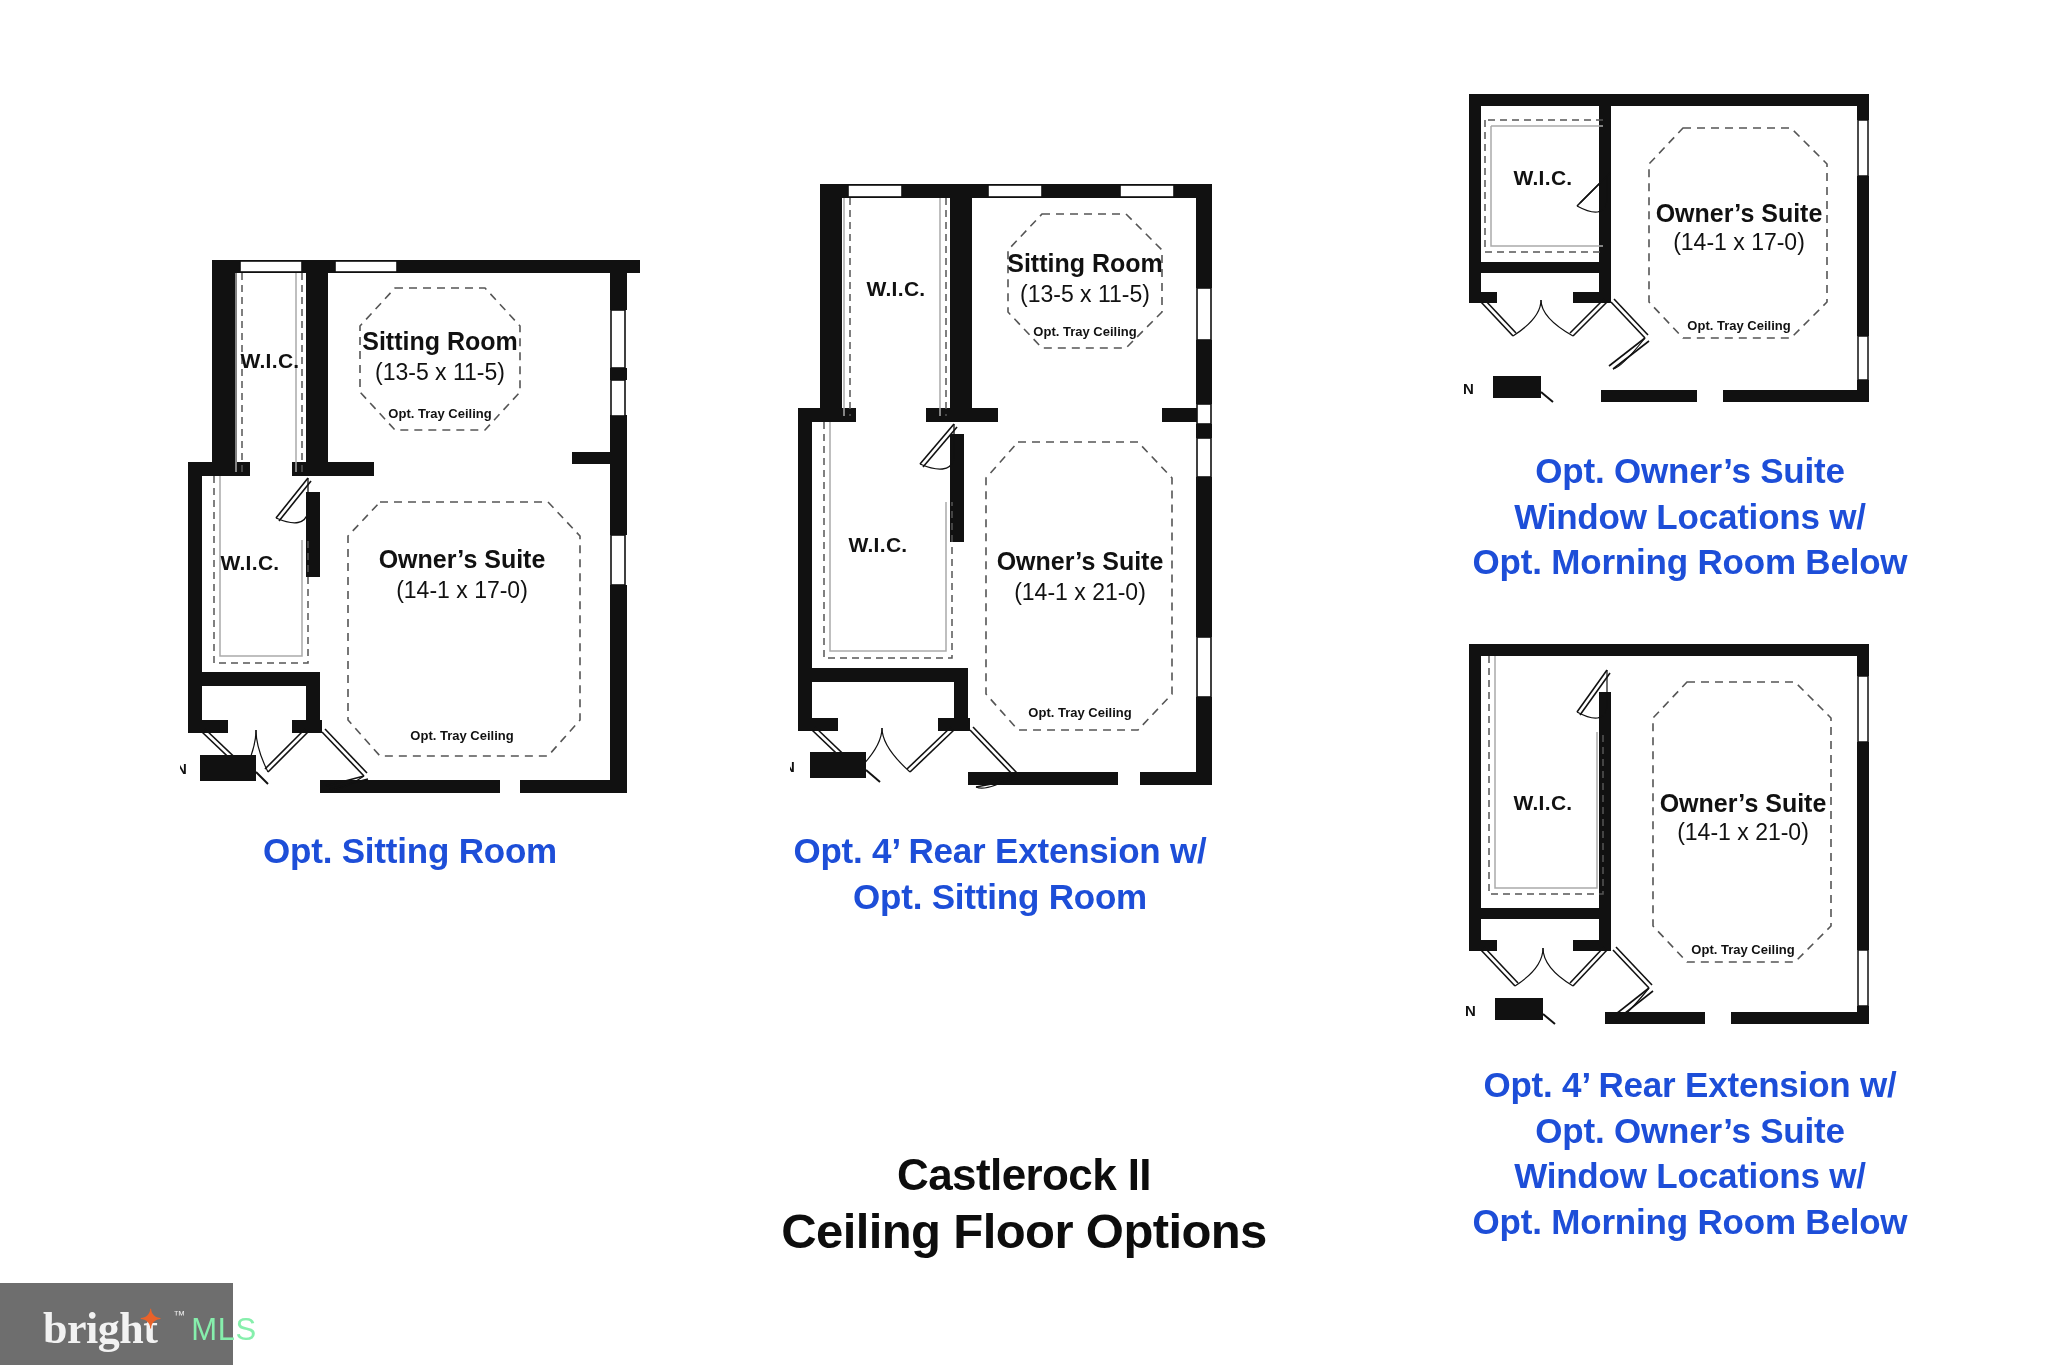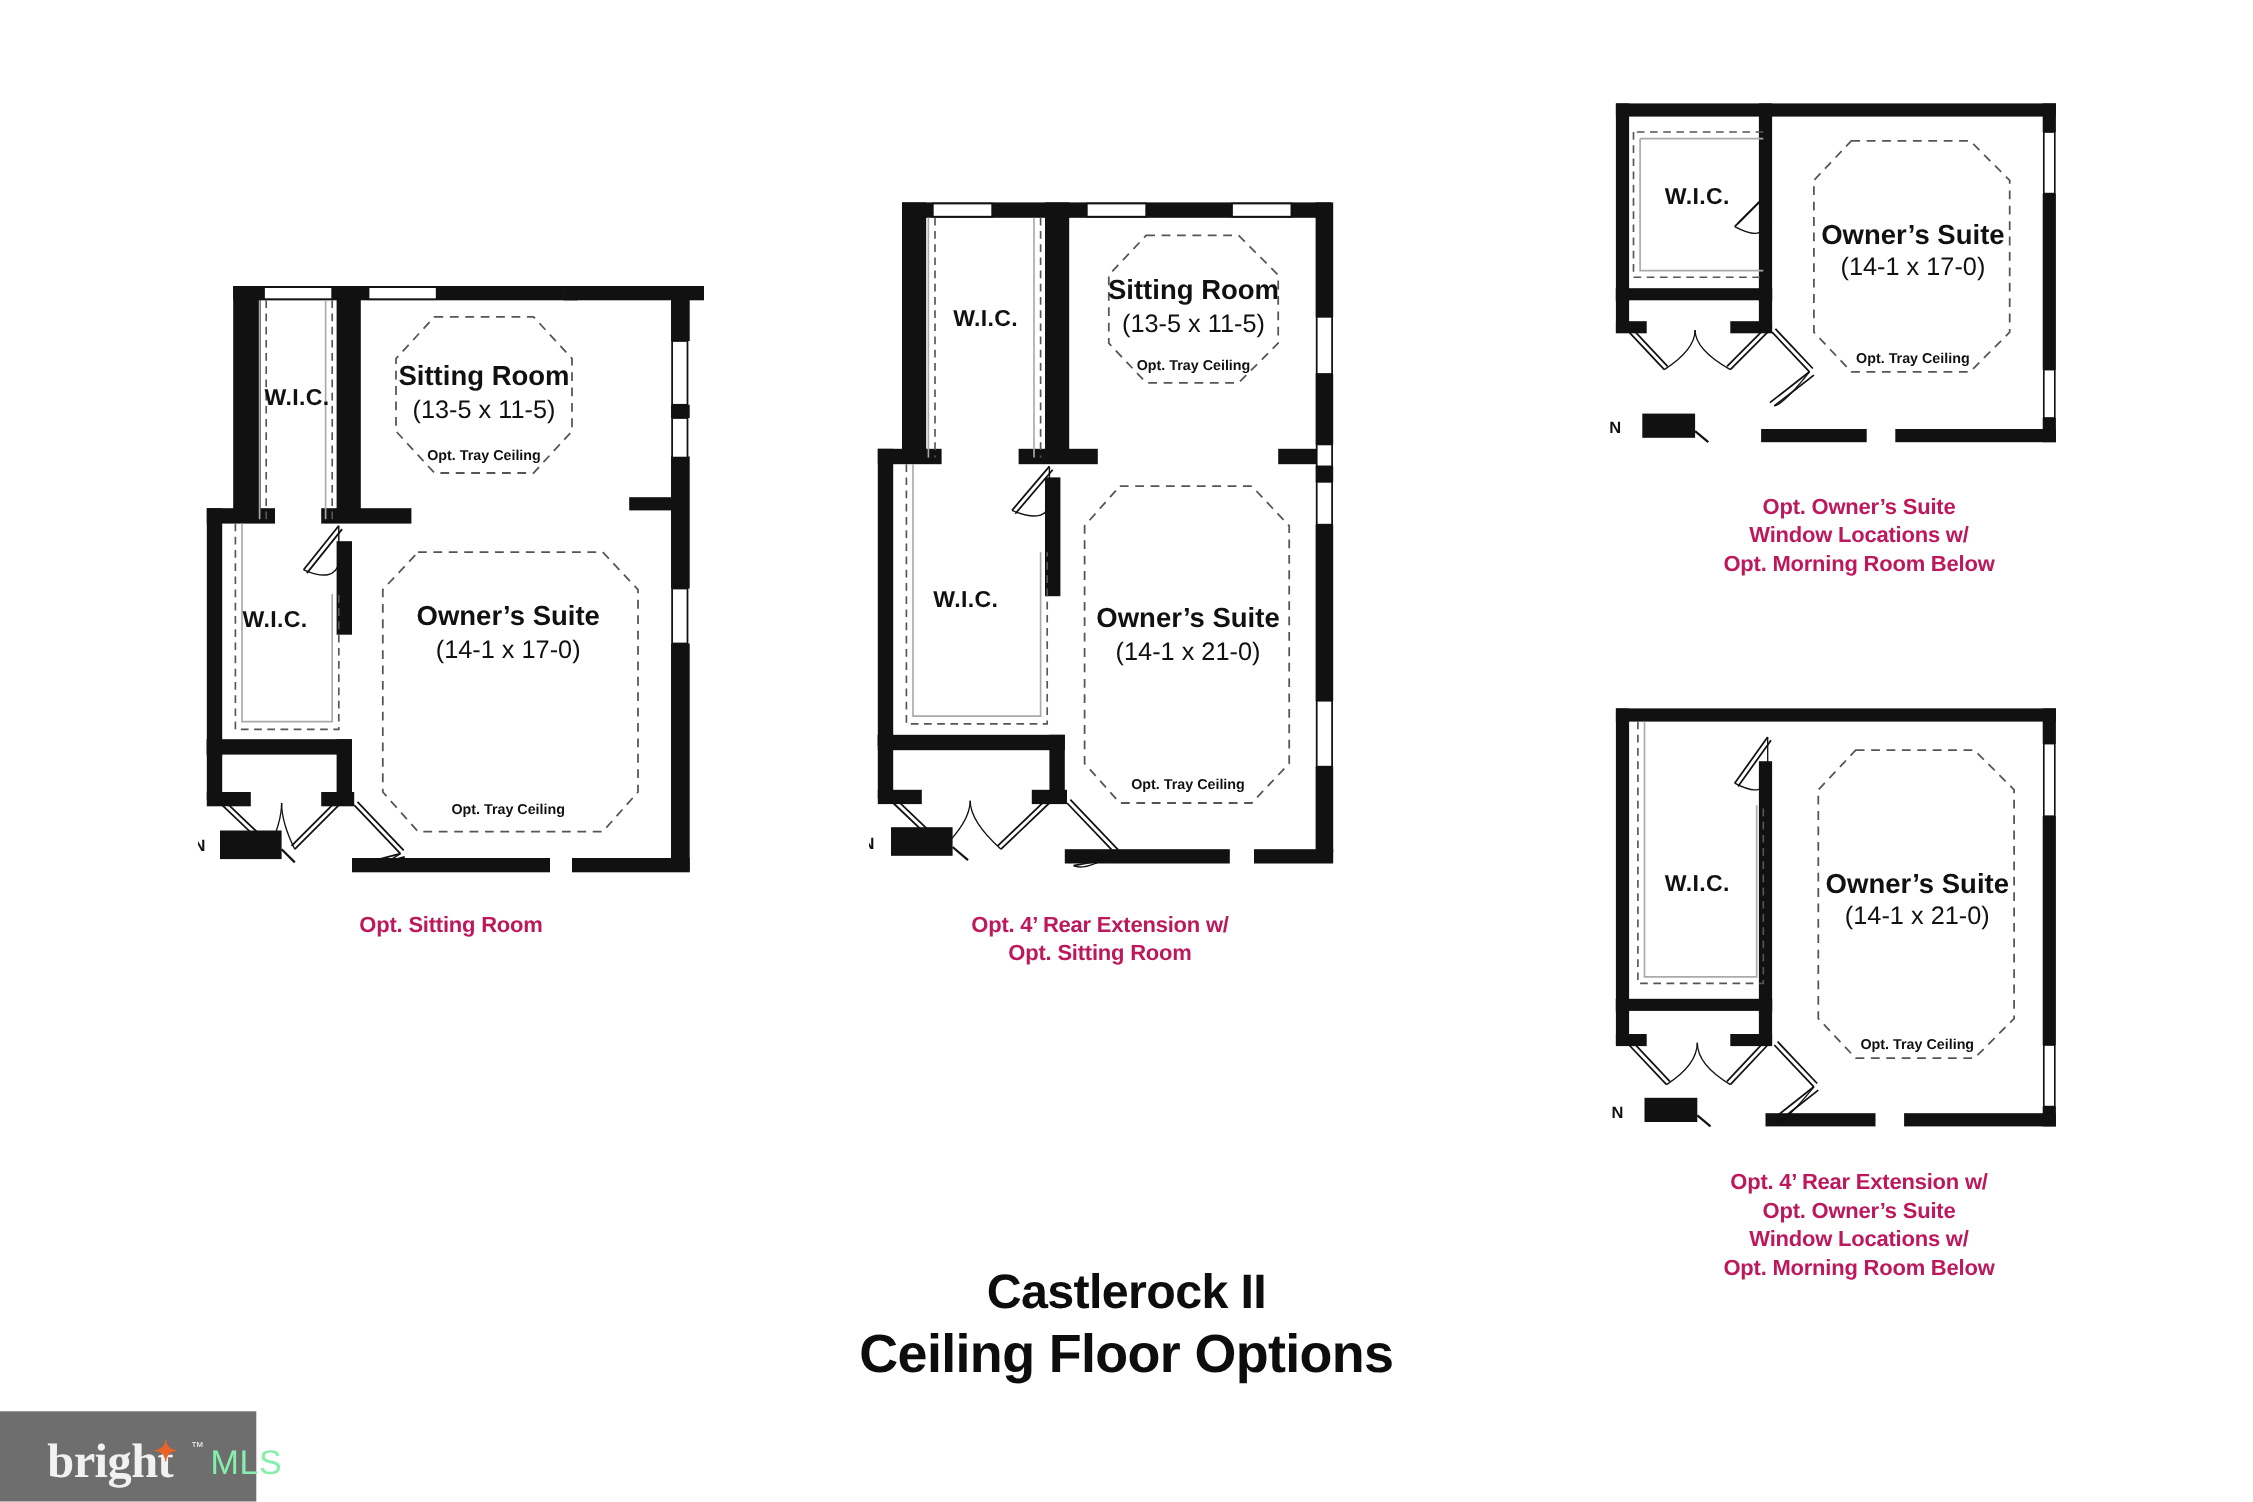--- a/index.html
+++ b/index.html
@@ -29,24 +29,24 @@
   .plan-svg {
     display: block;
   }
 
   
   .caption {
     position: absolute;
     text-align: center;
     font-family: "Liberation Sans", sans-serif;
     font-weight: 700;
-    font-size: 20px;
+    font-size: 35px;
     line-height: 1.30;
     letter-spacing: -0.2px;
-    color: #be185d;
+    color: #1d4ed8;
     white-space: pre-line;
   }
 
   
   .title-block {
     position: absolute;
     left: 0;
     width: 2048px;
     top: 1148px;
     text-align: center;

